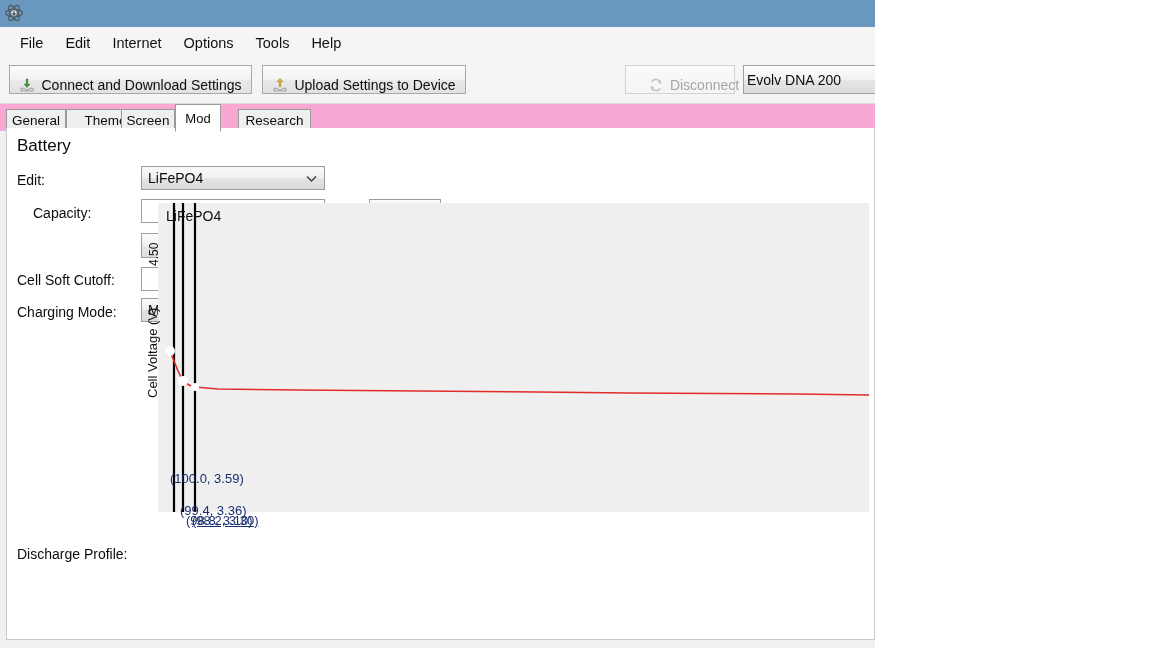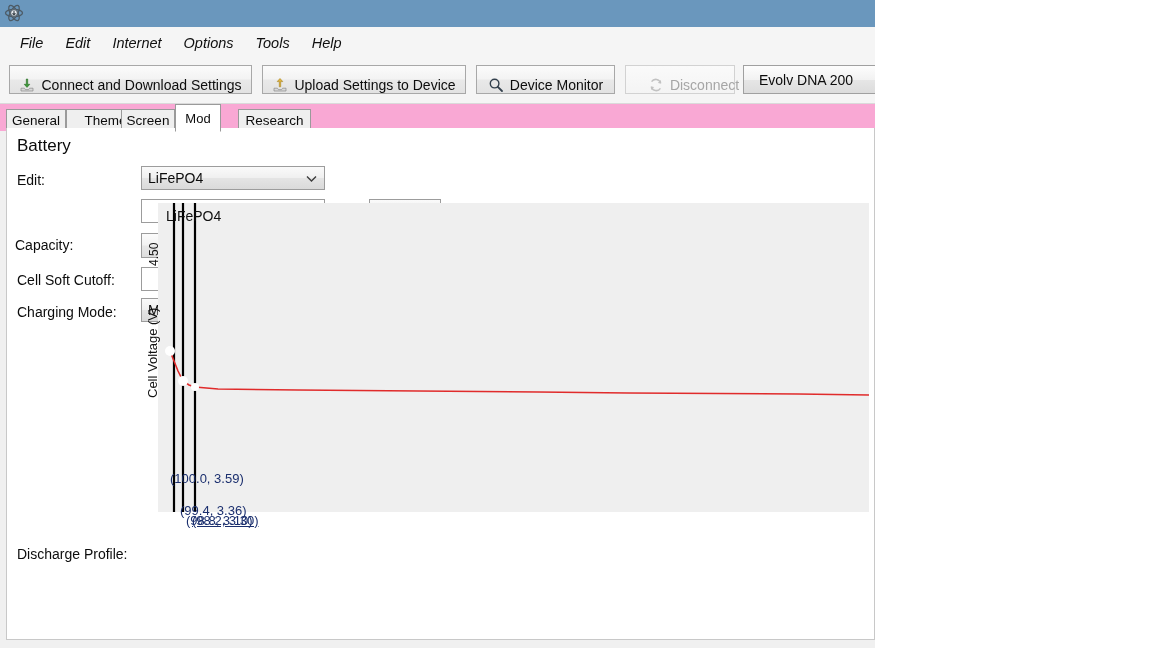--- a/index.html
+++ b/index.html
@@ -47,21 +47,20 @@
     align-items: center;
     padding-left: 9px;
     box-sizing: border-box;
   }
   .menu-item {
     font-size: 14.5px;
     color: #101010;
     padding: 3px 11px;
     cursor: default;
     white-space: nowrap;
-    font-style: italic;
   }
 
   
   #toolbar {
     position: absolute;
     left: 0; top: 58px;
     width: 875px;
     height: 46px;
     background: #f5f5f5;
     border-bottom: 1px solid #dadada;
@@ -97,21 +96,21 @@
 
   #device-select {
     position: absolute;
     left: 743px; top: 65px;
     width: 160px; height: 29px;
     box-sizing: border-box;
     border: 1px solid #a0a0a0;
     background: linear-gradient(to bottom, #fdfdfd 0%, #f2f2f2 50%, #e6e6e6 51%, #dcdcdc 100%);
     display: flex;
     align-items: center;
-    padding-left: 15px;
+    padding-left: 3px;
     font-size: 14px;
     color: #0c0c0c;
     cursor: default;
   }
 
   
   #tab-strip {
     position: absolute;
     left: 0; top: 104px;
     width: 875px; height: 27px;
@@ -307,29 +306,20 @@
   <div class="tb-button" id="btn-upload">
     <span class="tb-icon">
       <svg width="16" height="16" viewBox="0 0 16 16">
         <path d="M7.3 9.8 L7.3 4.6 L5.2 4.6 L8 1.5 L10.8 4.6 L8.7 4.6 L8.7 9.8 Z" fill="#e3b53a" stroke="#a5811f" stroke-width="0.6"></path>
         <path d="M2 11.2 L5.4 11.2 L6.4 12.6 L9.6 12.6 L10.6 11.2 L14 11.2 L14 14 L2 14 Z" fill="#d8d8d8" stroke="#8a8a8a" stroke-width="0.7"></path>
       </svg>
     </span>
     <span>Upload Settings to Device</span>
   </div>
 
-  <div class="tb-button" id="btn-monitor">
-    <span class="tb-icon">
-      <svg width="16" height="16" viewBox="0 0 16 16">
-        <circle cx="6.6" cy="6.6" r="4.3" fill="none" stroke="#33404d" stroke-width="1.4"></circle>
-        <line x1="9.8" y1="9.8" x2="14" y2="14" stroke="#33404d" stroke-width="1.8" stroke-linecap="round"></line>
-      </svg>
-    </span>
-    <span>Device Monitor</span>
-  </div>
 
   <div class="tb-button disabled" id="btn-disconnect">
     <span class="tb-icon">
       <svg width="16" height="16" viewBox="0 0 16 16">
         <path d="M12.6 6.2 A5 5 0 0 0 3.6 4.6" fill="none" stroke="#c2c2c2" stroke-width="1.5"></path>
         <path d="M3.4 9.8 A5 5 0 0 0 12.4 11.4" fill="none" stroke="#c2c2c2" stroke-width="1.5"></path>
         <path d="M12.9 3.1 L13.2 6.6 L9.8 6.0 Z" fill="#c2c2c2"></path>
         <path d="M3.1 12.9 L2.8 9.4 L6.2 10.0 Z" fill="#c2c2c2"></path>
       </svg>
     </span>
@@ -363,21 +353,21 @@
     <div id="section-title">Battery</div>
 
     <div class="form-label" style="left:10px; top:44px;">Edit:</div>
     <div class="combo" style="left:134px; top:38px; width:184px;">
       <span>LiFePO4</span>
       <svg class="chev" viewBox="0 0 11 7">
         <path d="M1 1.5 L5.5 6 L10 1.5" fill="none" stroke="#3c3c3c" stroke-width="1.4"></path>
       </svg>
     </div>
 
-    <div class="form-label" style="left:8px; top:77px;margin-top:32px;">Capacity:</div>
+    <div class="form-label" style="left:26px; top:77px;">Capacity:</div>
     <div class="textbox" style="left:134px; top:71px; width:184px;">
       <span>9</span>
     </div>
     <div class="unit" style="left:330px; top:77px;">Wh</div>
     <div class="combo" style="left:362px; top:71px; width:72px;">
       <span>2-cell</span>
       <svg class="chev" viewBox="0 0 11 7">
         <path d="M1 1.5 L5.5 6 L10 1.5" fill="none" stroke="#3c3c3c" stroke-width="1.4"></path>
       </svg>
     </div>

